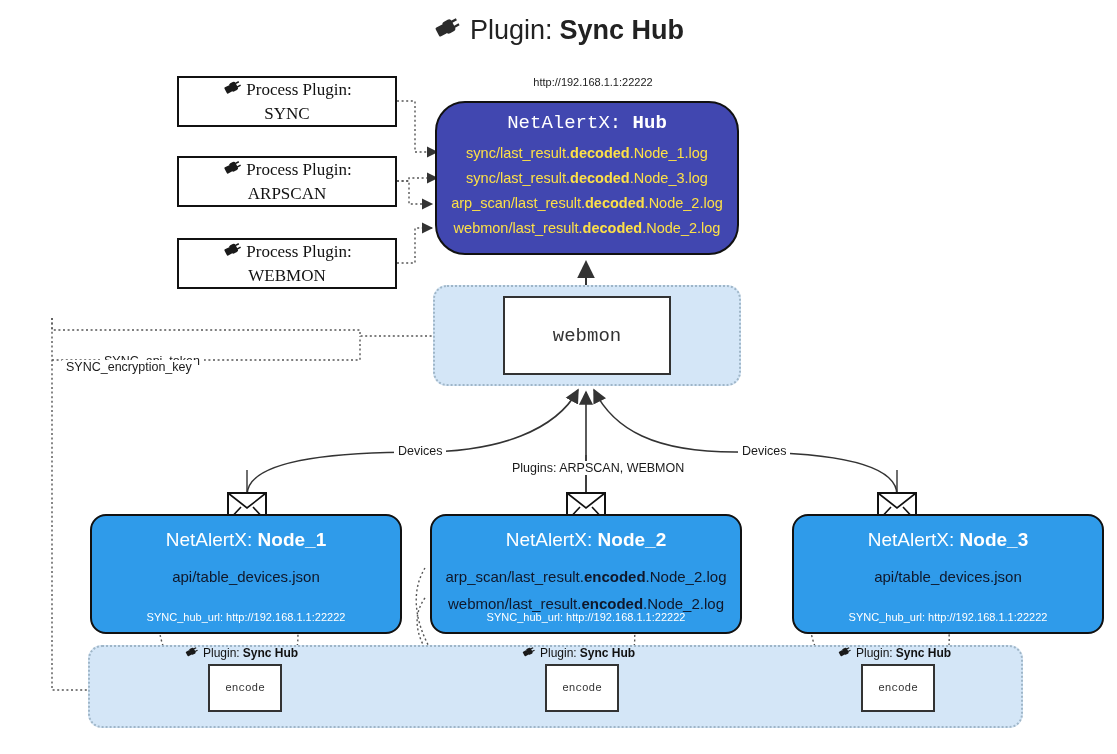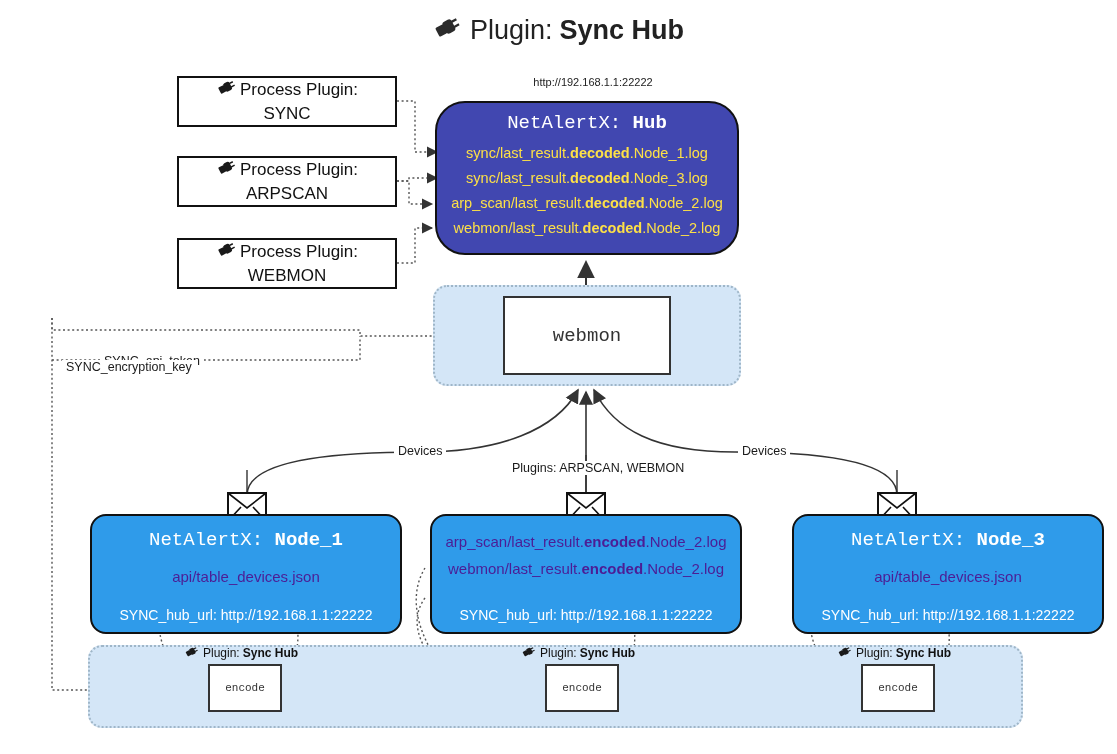--- a/index.html
+++ b/index.html
@@ -10,21 +10,21 @@
   .node{position:absolute;box-sizing:border-box;}
 
   
   #title{left:0;top:14px;width:1117px;text-align:center;font-size:27px;color:#222;
          display:flex;align-items:center;justify-content:center;gap:7px;}
   #title .plug{display:inline-block;}
   .bold{font-weight:bold;}
 
   
   .procbox{background:#ffffff;border:2px solid #111;box-sizing:border-box;
-           font-family:Liberation Sans, sans-serif;font-size:17px;
+           font-family:Liberation Serif, serif;font-size:17px;
            display:flex;flex-direction:column;align-items:center;justify-content:center;
            line-height:1.35;color:#111;}
   .procbox .l1{display:flex;align-items:center;gap:2px;white-space:nowrap;}
   .procbox .l2{white-space:nowrap;}
 
   
   #hub{left:435px;top:101px;width:304px;height:154px;background:#4147b0;
        border:2px solid #111;border-radius:30px;color:#ffffff;}
   #hub .hubtitle{font-family:"Liberation Mono","DejaVu Sans Mono",monospace;font-size:19px;
                  text-align:center;margin-top:9px;letter-spacing:0px;}
@@ -37,26 +37,26 @@
   .bluewrap{background:#d4e6f7;border:2px dotted #9fb6c8;border-radius:14px;box-sizing:border-box;}
   #decodewrap{left:433px;top:285px;width:308px;height:101px;}
   #decode{left:503px;top:296px;width:168px;height:79px;background:#fff;border:2px solid #333;
           display:flex;align-items:center;justify-content:center;
           font-family:"Liberation Mono","DejaVu Sans Mono",monospace;font-size:19px;color:#333;}
   #bottomwrap{left:88px;top:645px;width:935px;height:83px;}
 
   
   .nodecard{border:2px solid #111;border-radius:16px;background:#2f9bea;color:#fff;
             box-sizing:border-box;}
-  .nodecard .ntitle{font-family:Liberation Mono, monospace;
+  .nodecard .ntitle{font-family:Liberation Sans, sans-serif;
                     font-size:19px;text-align:center;margin-top:13px;white-space:nowrap;}
   .nodecard .nbody{margin-top:12px;}
-  .nodecard .nline{font-size:15px;text-align:center;line-height:27px;white-space:nowrap;color:#4c1d95;}
+  .nodecard .nline{font-size:15px;text-align:center;line-height:27px;white-space:nowrap;color:#0f172a;}
   .nodecard .nfoot{position:absolute;left:0;bottom:9px;width:100%;text-align:center;
-                   font-size:14px;color:#ffffff;white-space:nowrap;}
+                   font-size:11px;color:#ffffff;white-space:nowrap;}
   #node1{left:90px;top:514px;width:312px;height:120px;}
   #node2{left:430px;top:514px;width:312px;height:120px;}
   #node3{left:792px;top:514px;width:312px;height:120px;}
 
   
   .encbox{background:#fff;border:2px solid #333;display:flex;align-items:center;
           justify-content:center;font-family:"Liberation Mono","DejaVu Sans Mono",monospace;
           font-size:11px;color:#333;width:74px;height:48px;}
   #enc1{left:208px;top:664px;}
   #enc2{left:545px;top:664px;}
@@ -242,20 +242,24 @@
     </div>
     <div class="nbody">
       <div class="nline">
         <span>api/table_devices.json</span><span class="bold"></span><span></span>
       </div>
     </div>
     <div class="nfoot">SYNC_hub_url: http://192.168.1.1:22222</div>
   </div>
 
   <div class="node nodecard" id="node2">
+    <div class="ntitle">
+      <span>NetAlertX:</span>
+      <span class="bold">Node_2</span>
+    </div>
     <div class="nbody">
       <div class="nline">
         <span>arp_scan/last_result.</span><span class="bold">encoded</span><span>.Node_2.log</span>
       </div>
       <div class="nline">
         <span>webmon/last_result.</span><span class="bold">encoded</span><span>.Node_2.log</span>
       </div>
     </div>
     <div class="nfoot">SYNC_hub_url: http://192.168.1.1:22222</div>
   </div>

